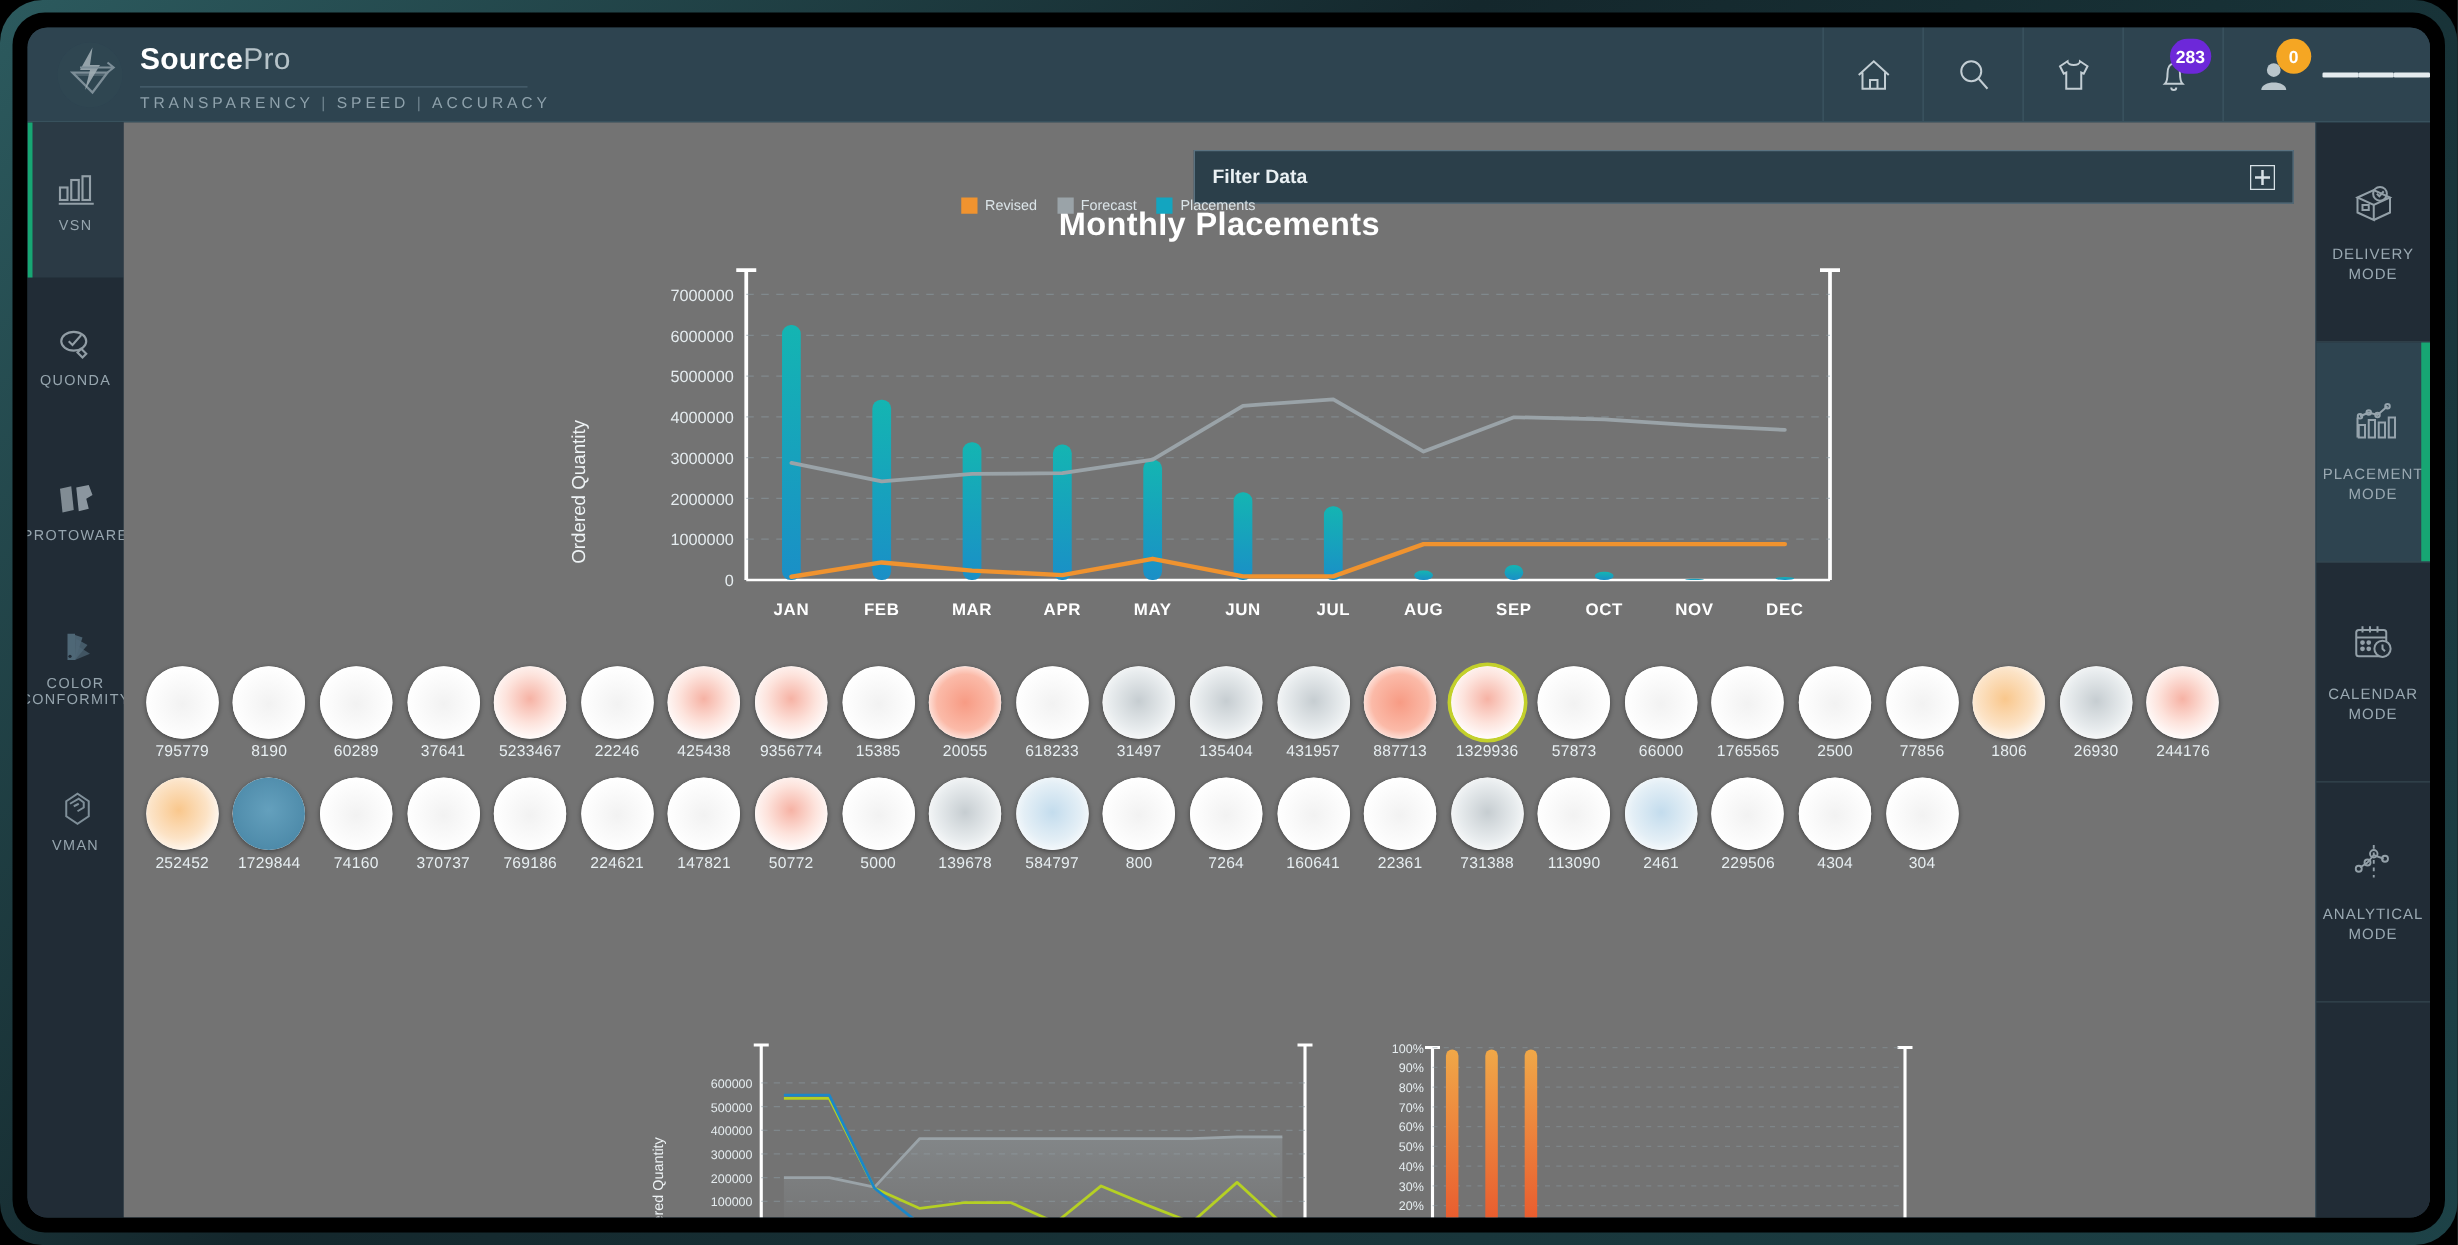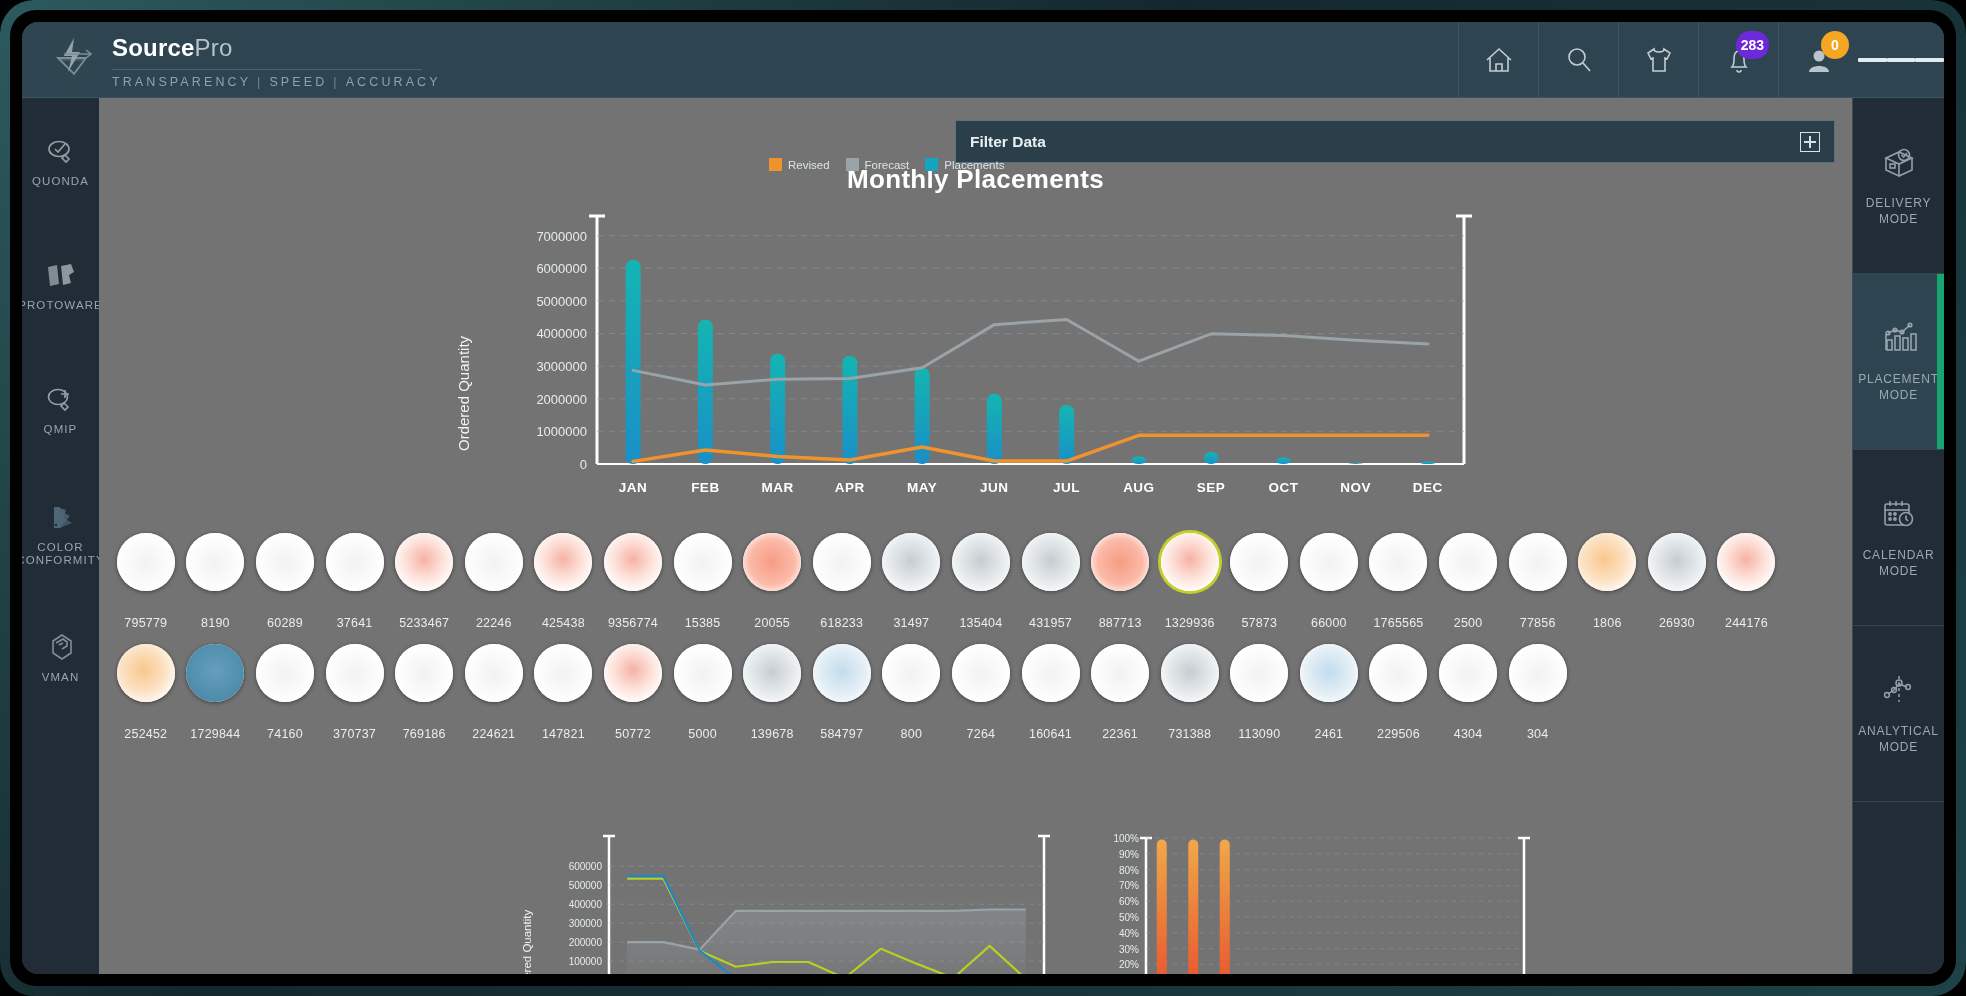--- a/index.html
+++ b/index.html
@@ -152,21 +152,21 @@
   .av-cell {
     width:69.6px; display:flex; flex-direction:column; align-items:center; cursor:pointer;
   }
   .av-circle {
     width:58px; height:58px; border-radius:50%;
     background:#ffffff;
     box-shadow:0 1px 4px rgba(0,0,0,.45);
     position:relative; overflow:hidden;
   }
   .av-circle.sel { box-shadow:0 0 0 3px #c3d02b; }
-  .av-lbl { color:#e7eef1; font-size:12.5px; margin-top:25px; letter-spacing:.2px; }
+  .av-lbl { color:#e7eef1; font-size:12.5px; margin-top:3px; letter-spacing:.2px; }
   .av-tint { position:absolute; inset:0; }
 </style>
 </head>
 <body>
 
 <div class="device">
  <div class="bezel">
   <div class="screen">
 
    <div class="header">
@@ -235,48 +235,49 @@
 
    <div class="clockbar">
      <svg width="17" height="17" viewBox="0 0 20 20">
        <circle cx="10" cy="10" r="8" fill="none" stroke="#cdd8dd" stroke-width="1.4"></circle>
        <path d="M10 5 V10 L13 12" fill="none" stroke="#cdd8dd" stroke-width="1.4"></path>
      </svg>
      <span>09:02 PM PKT</span>
    </div>
 
    <div class="leftnav">
+     <div class="lnav-item active">
+       <div class="ic">
+         <svg width="32" height="28" viewBox="0 0 32 28" fill="none" stroke="#b7c3ca" stroke-width="1.7">
+           <rect x="3" y="12" width="6" height="10"></rect>
+                <rect x="12" y="6" width="6" height="16"></rect>
+                <rect x="21" y="3" width="6" height="19"></rect>
+           <path d="M2 25 H30"></path>
+         </svg>
+       </div>
+       <div class="lnav-lbl">VSN</div>
+     </div>
      <div class="lnav-item">
        <div class="ic">
          <svg width="32" height="28" viewBox="0 0 32 28" fill="none" stroke="#b7c3ca" stroke-width="1.7">
            <ellipse cx="14" cy="11" rx="10" ry="7.5"></ellipse>
                 <path d="M10 11 L13 14 L20 6"></path>
                 <path d="M20 17 l4 4 l-3 3 l-4 -4 z"></path>
          </svg>
        </div>
        <div class="lnav-lbl">QUONDA</div>
      </div>
      <div class="lnav-item">
        <div class="ic">
          <svg width="34" height="28" viewBox="0 0 34 28" fill="#b7c3ca">
            <path d="M4 5 L13 3 L15 22 L6 24 Z" opacity=".85"></path>
            <path d="M17 4 L27 2 L30 10 L25 13 L27 21 L19 23 Z" opacity=".95"></path>
          </svg>
        </div>
        <div class="lnav-lbl">PROTOWARE</div>
-     </div>
-     <div class="lnav-item">
-       <div class="ic">
-         <svg width="32" height="28" viewBox="0 0 32 28" fill="none" stroke="#b7c3ca" stroke-width="1.7">
-           <ellipse cx="13" cy="11" rx="9.5" ry="7.5"></ellipse>
-                <path d="M20 4 V12 M16 8 H24"></path>
-                <path d="M19 17 l4 4 l-3 3 l-4 -4 z"></path>
-         </svg>
-       </div>
-       <div class="lnav-lbl">QMIP</div>
      </div>
      <div class="lnav-item">
        <div class="ic">
          <svg width="34" height="28" viewBox="0 0 34 28" fill="#5e7b8c">
            <path d="M10 3 L16 3 L16 24 L10 24 Z"></path>
            <path d="M16 4 L22 6 L16 24 Z" opacity=".9"></path>
            <path d="M17 7 L26 12 L16 24 Z" opacity=".8"></path>
            <path d="M17 12 L28 19 L16 24 Z" opacity=".7"></path>
            <circle cx="12" cy="21" r="1.3" fill="#212c36"></circle>
          </svg>

